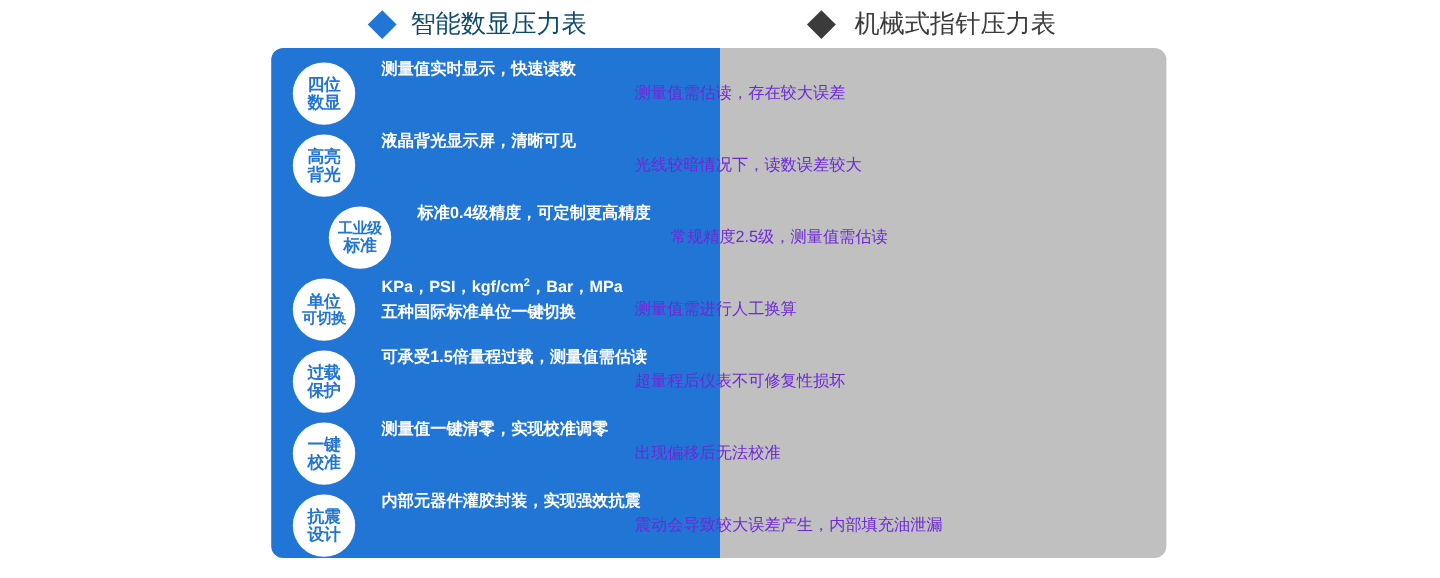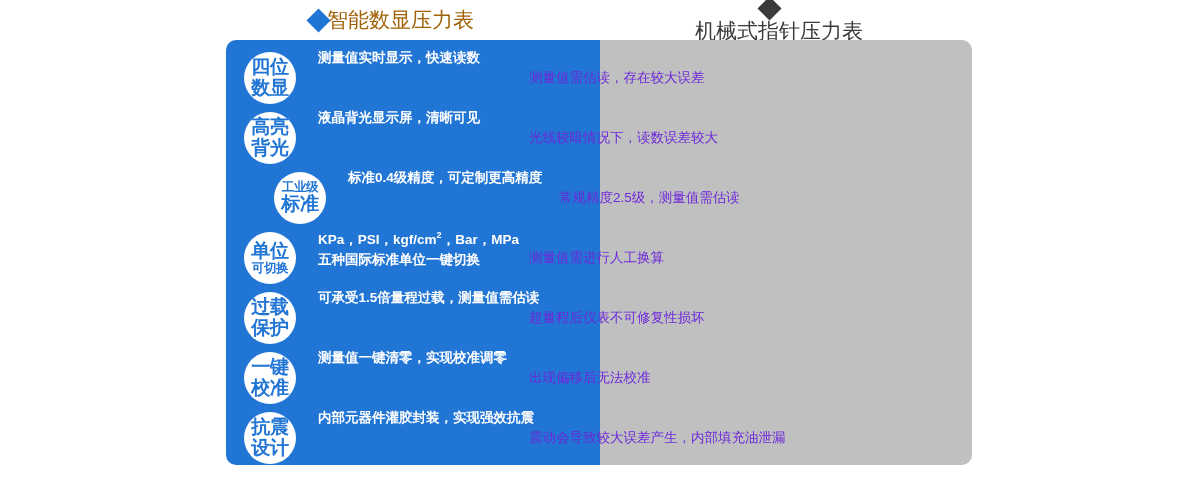--- a/index.html
+++ b/index.html
@@ -10,32 +10,32 @@
     overflow:hidden;
   }
 
   #root { position:relative; width:1200px; height:482px; }
 
   
   .headers { position:absolute; left:0; top:0; width:1200px; height:40px; }
 
   .hdr { position:absolute; top:0; height:40px; display:flex; align-items:center; }
   .hdr-left  { left:310px; }
-  .hdr-right { left:676px;flex-direction:column; }
+  .hdr-right { left:676px; }
 
   .diamond {
     width:17px; height:17px;
     transform:rotate(45deg);
     flex:0 0 auto;
   }
   .diamond.blue { background:#2175d4; }
   .diamond.dark { background:#3b3b3b; }
 
   .hdr-text { font-size:21px; font-weight:400; white-space:nowrap; }
-  .hdr-left  .hdr-text { color:#a16207; margin-left:0; }
+  .hdr-left  .hdr-text { color:#0c4a6e; margin-left:15px; }
   .hdr-right .hdr-text { color:#3b3b3b; margin-left:19px; }
 
   
   .panels { position:absolute; left:226px; top:40px; width:746px; height:425px; }
 
   .panel { position:absolute; top:0; height:425px; }
   .panel-smart  { left:0px;   width:374px; background:#2175d4; border-radius:10px 0 0 10px; }
   .panel-analog { left:374px; width:372px; background:#c0c0c0; border-radius:0 10px 10px 0; }
 
   
@@ -48,21 +48,21 @@
   .badge {
     position:absolute; left:18px; top:4px;
     width:52px; height:52px; border-radius:50%;
     background:#ffffff;
     display:flex; flex-direction:column;
     align-items:center; justify-content:center;
     line-height:1.08;
   }
   .badge span {
     color:#2175d4;
-    font-size:19px;
+    font-size:14px;
     font-weight:bold;
     white-space:nowrap;
     letter-spacing:-0.3px;
   }
   .badge span.wide { font-size:12.5px; }
 
   .smart-text {
     position:absolute; left:92px; top:0;
     height:60px; width:270px;
     display:flex; flex-direction:column;

